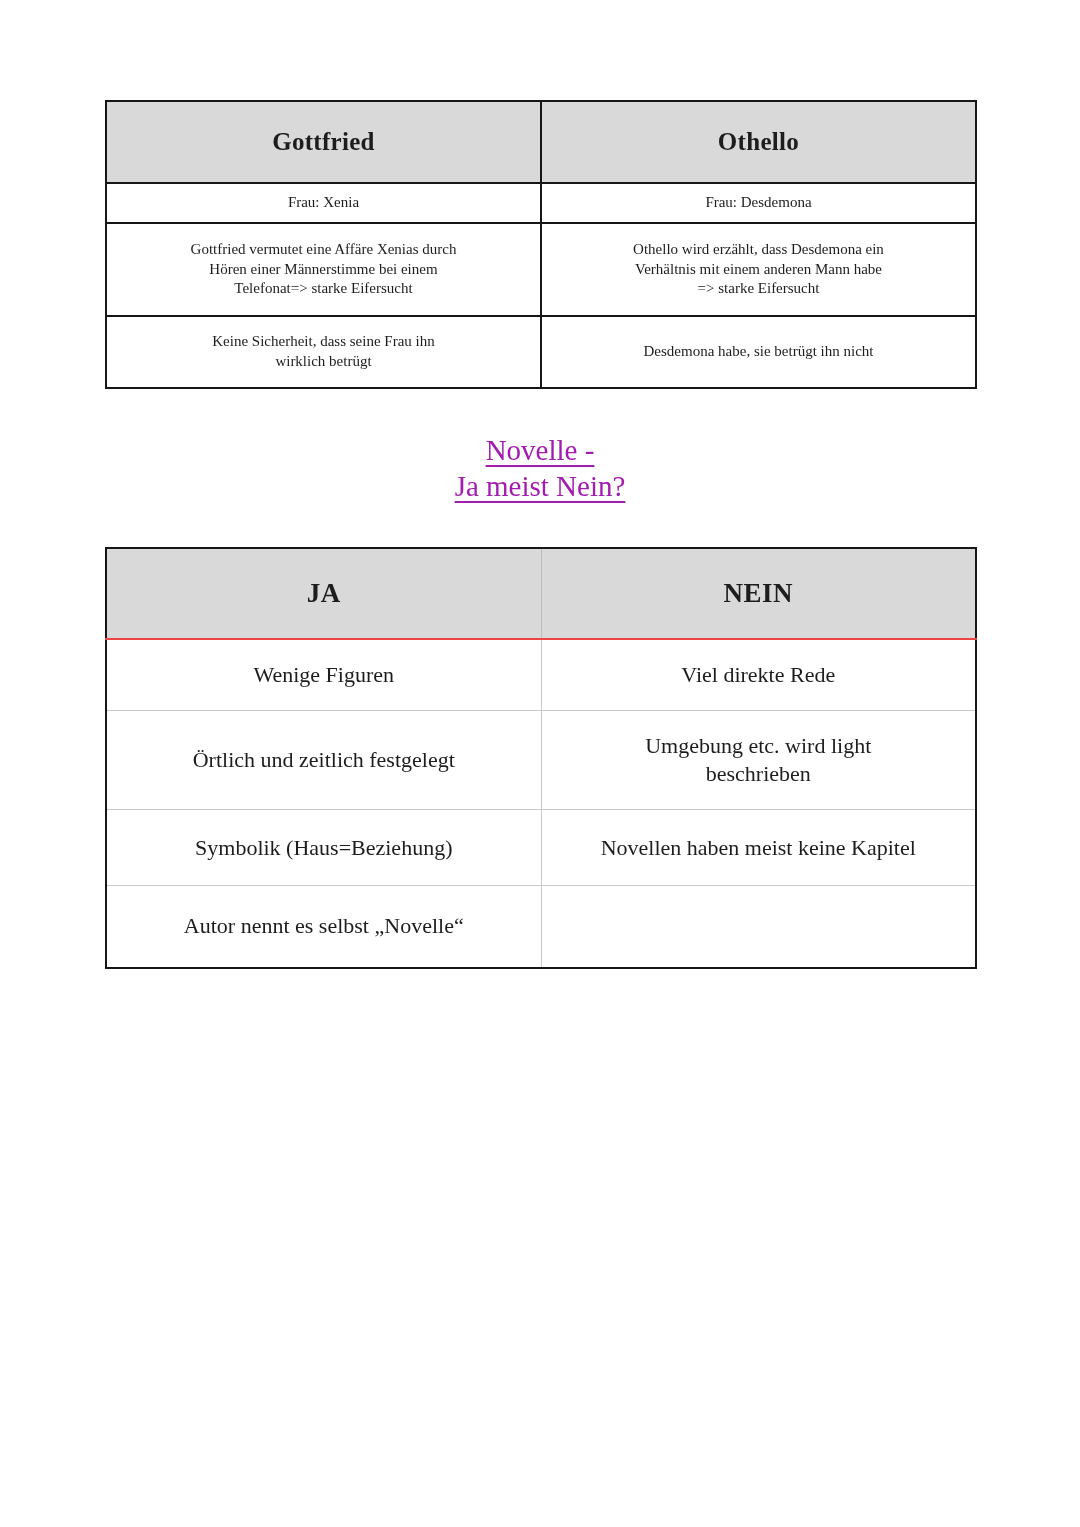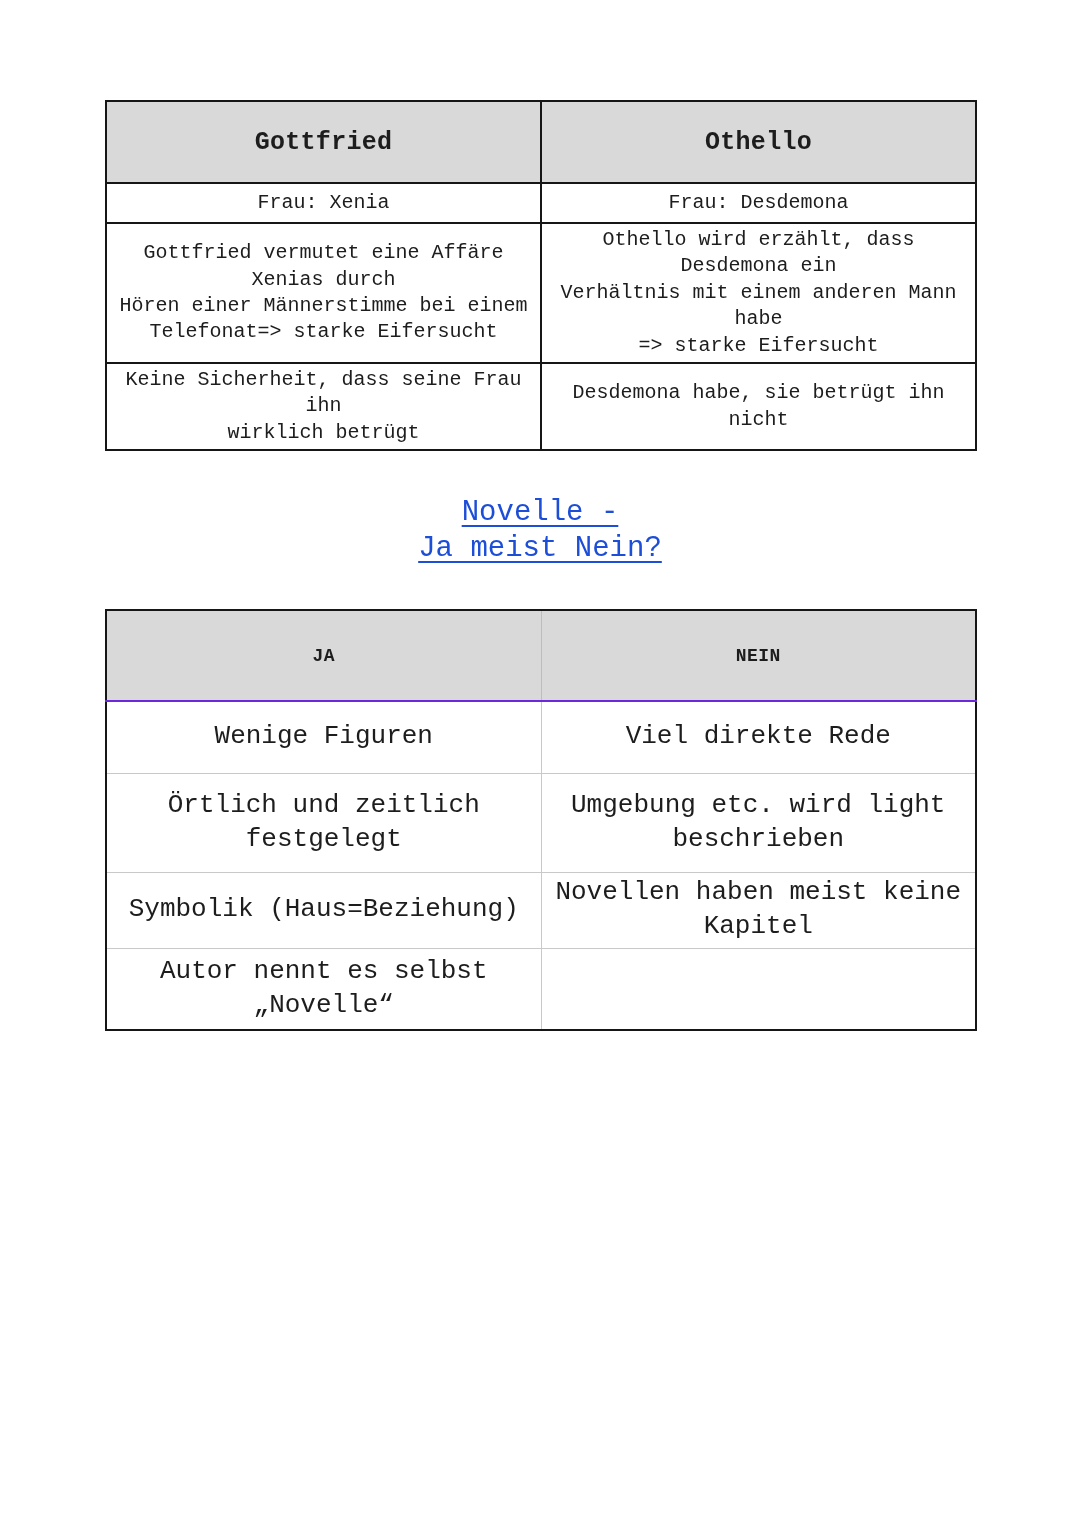--- a/index.html
+++ b/index.html
@@ -2,21 +2,21 @@
 <html><head>
 <meta charset="utf-8">
 <style>
   * { margin: 0; padding: 0; box-sizing: border-box; }
   html, body { background: #ffffff; }
   .page {
     position: relative;
     width: 1080px;
     height: 1527px;
     background: #ffffff;
-    font-family: Liberation Mono, monospace;
+    font-family: Liberation Serif, serif;
     color: #1d1d1d;
     overflow: hidden;
   }
   
   table.t1 {
     border-collapse: collapse;
     table-layout: fixed;
     width: 870px;
     margin: 100px 0 0 105px;
   }
@@ -29,35 +29,35 @@
     white-space: pre-line;
   }
   table.t1 th {
     background: #d9d9d9;
     height: 82px;
     font-size: 25px;
     font-weight: bold;
     letter-spacing: 0.3px;
   }
   table.t1 td {
-    font-size: 20px;
+    font-size: 15px;
     line-height: 1.32;
   }
   table.t1 tr.t1-r0 td { height: 40px; }
   table.t1 tr.t1-r1 td { height: 93px; border-radius: 6px; }
   table.t1 tr.t1-r2 td { height: 72px; }
   table.t1 tr.t1-r3 td { height: 68px; }
 
   
   .heading {
     margin-top: 44px;
     text-align: center;
     font-size: 29px;
     line-height: 1.24;
-    color: #1d4ed8;
+    color: #a21caf;
   }
   .heading-line {
     text-decoration: underline;
     text-underline-offset: 5px;
     text-decoration-thickness: 1.5px;
   }
 
   
   table.t2 {
     border-collapse: collapse;
@@ -69,29 +69,29 @@
   table.t2 th, table.t2 td {
     width: 435px;
     text-align: center;
     vertical-align: middle;
     padding: 3px 12px;
     white-space: pre-line;
   }
   table.t2 th {
     background: #d9d9d9;
     height: 91px;
-    font-size: 18px;
+    font-size: 27px;
     font-weight: bold;
     letter-spacing: 0.5px;
-    border-bottom: 2px solid #6d28d9;
+    border-bottom: 2px solid #ef4444;
     border-left: 1px solid #bdbdbd;
     border-right: 1px solid #bdbdbd;
   }
   table.t2 td {
-    font-size: 26px;
+    font-size: 22px;
     line-height: 1.3;
     border: 1px solid #c9c9c9;
   }
   table.t2 tr.t2-r0 td { height: 72px; }
   table.t2 tr.t2-r1 td { height: 99px; }
   table.t2 tr.t2-r2 td { height: 76px; }
   table.t2 tr.t2-r3 td { height: 82px; }
   table.t2 tr.t2-r4 td { height: 78px; }
 </style>
 </head>

